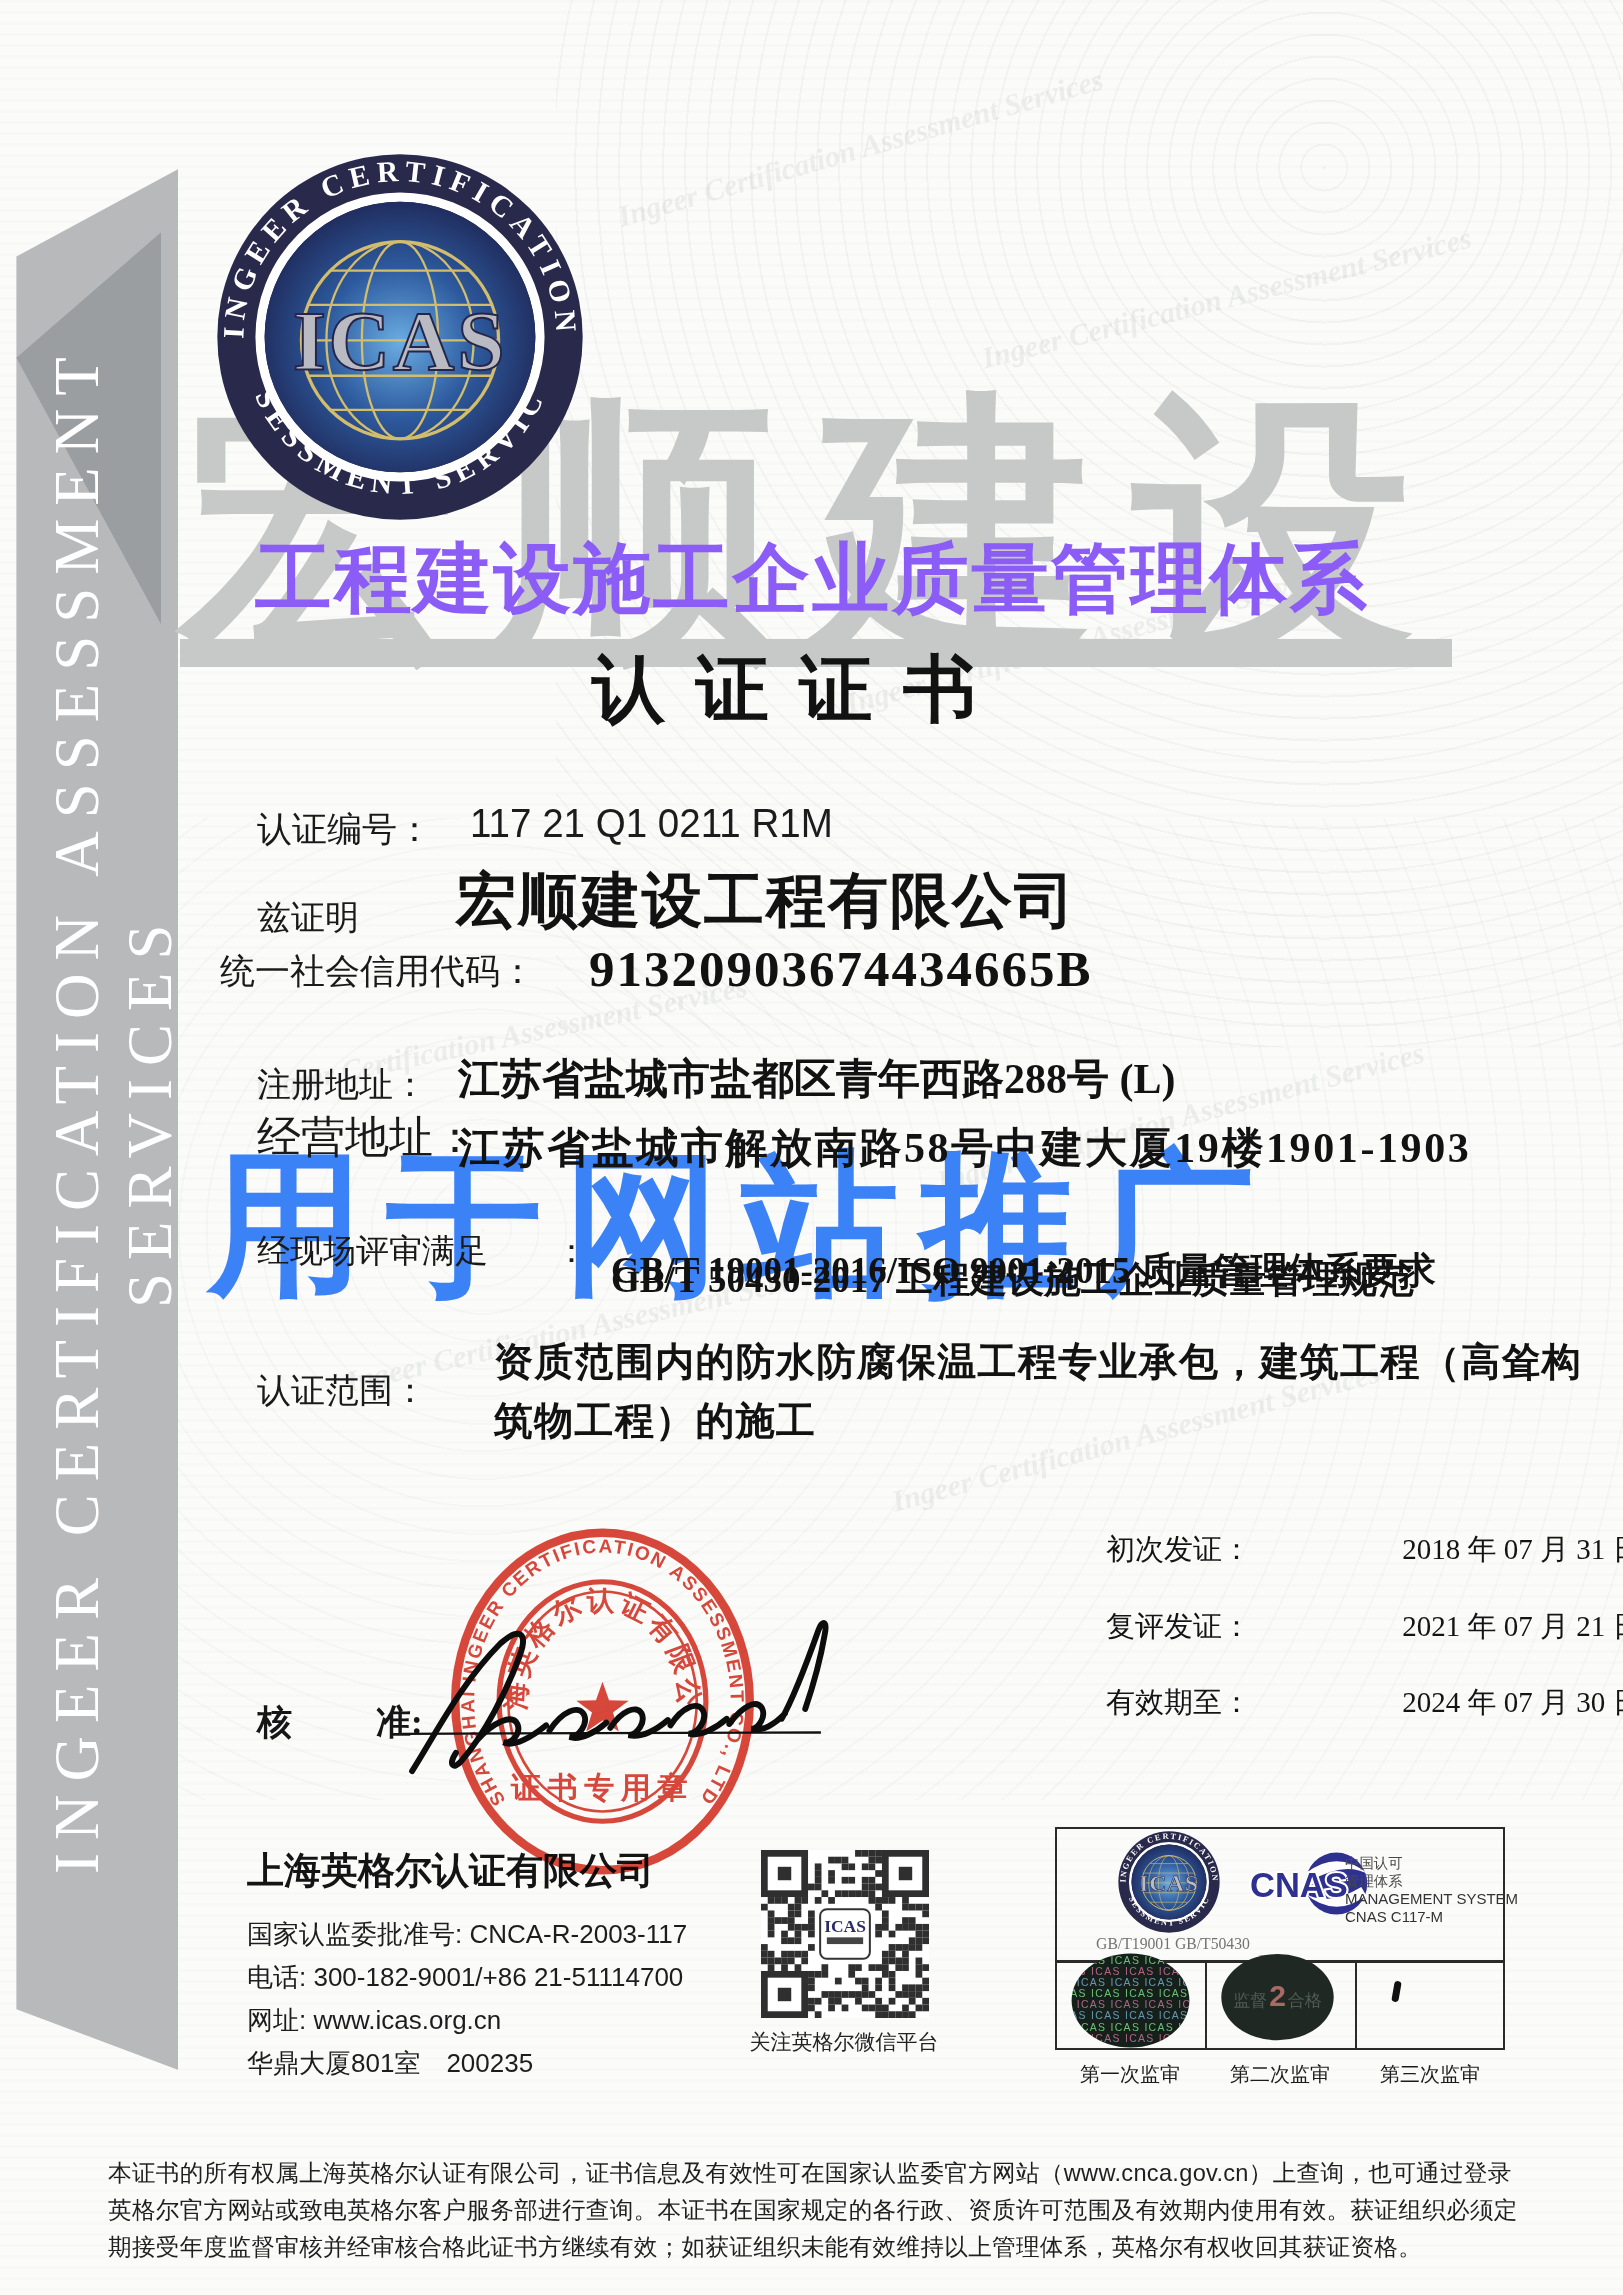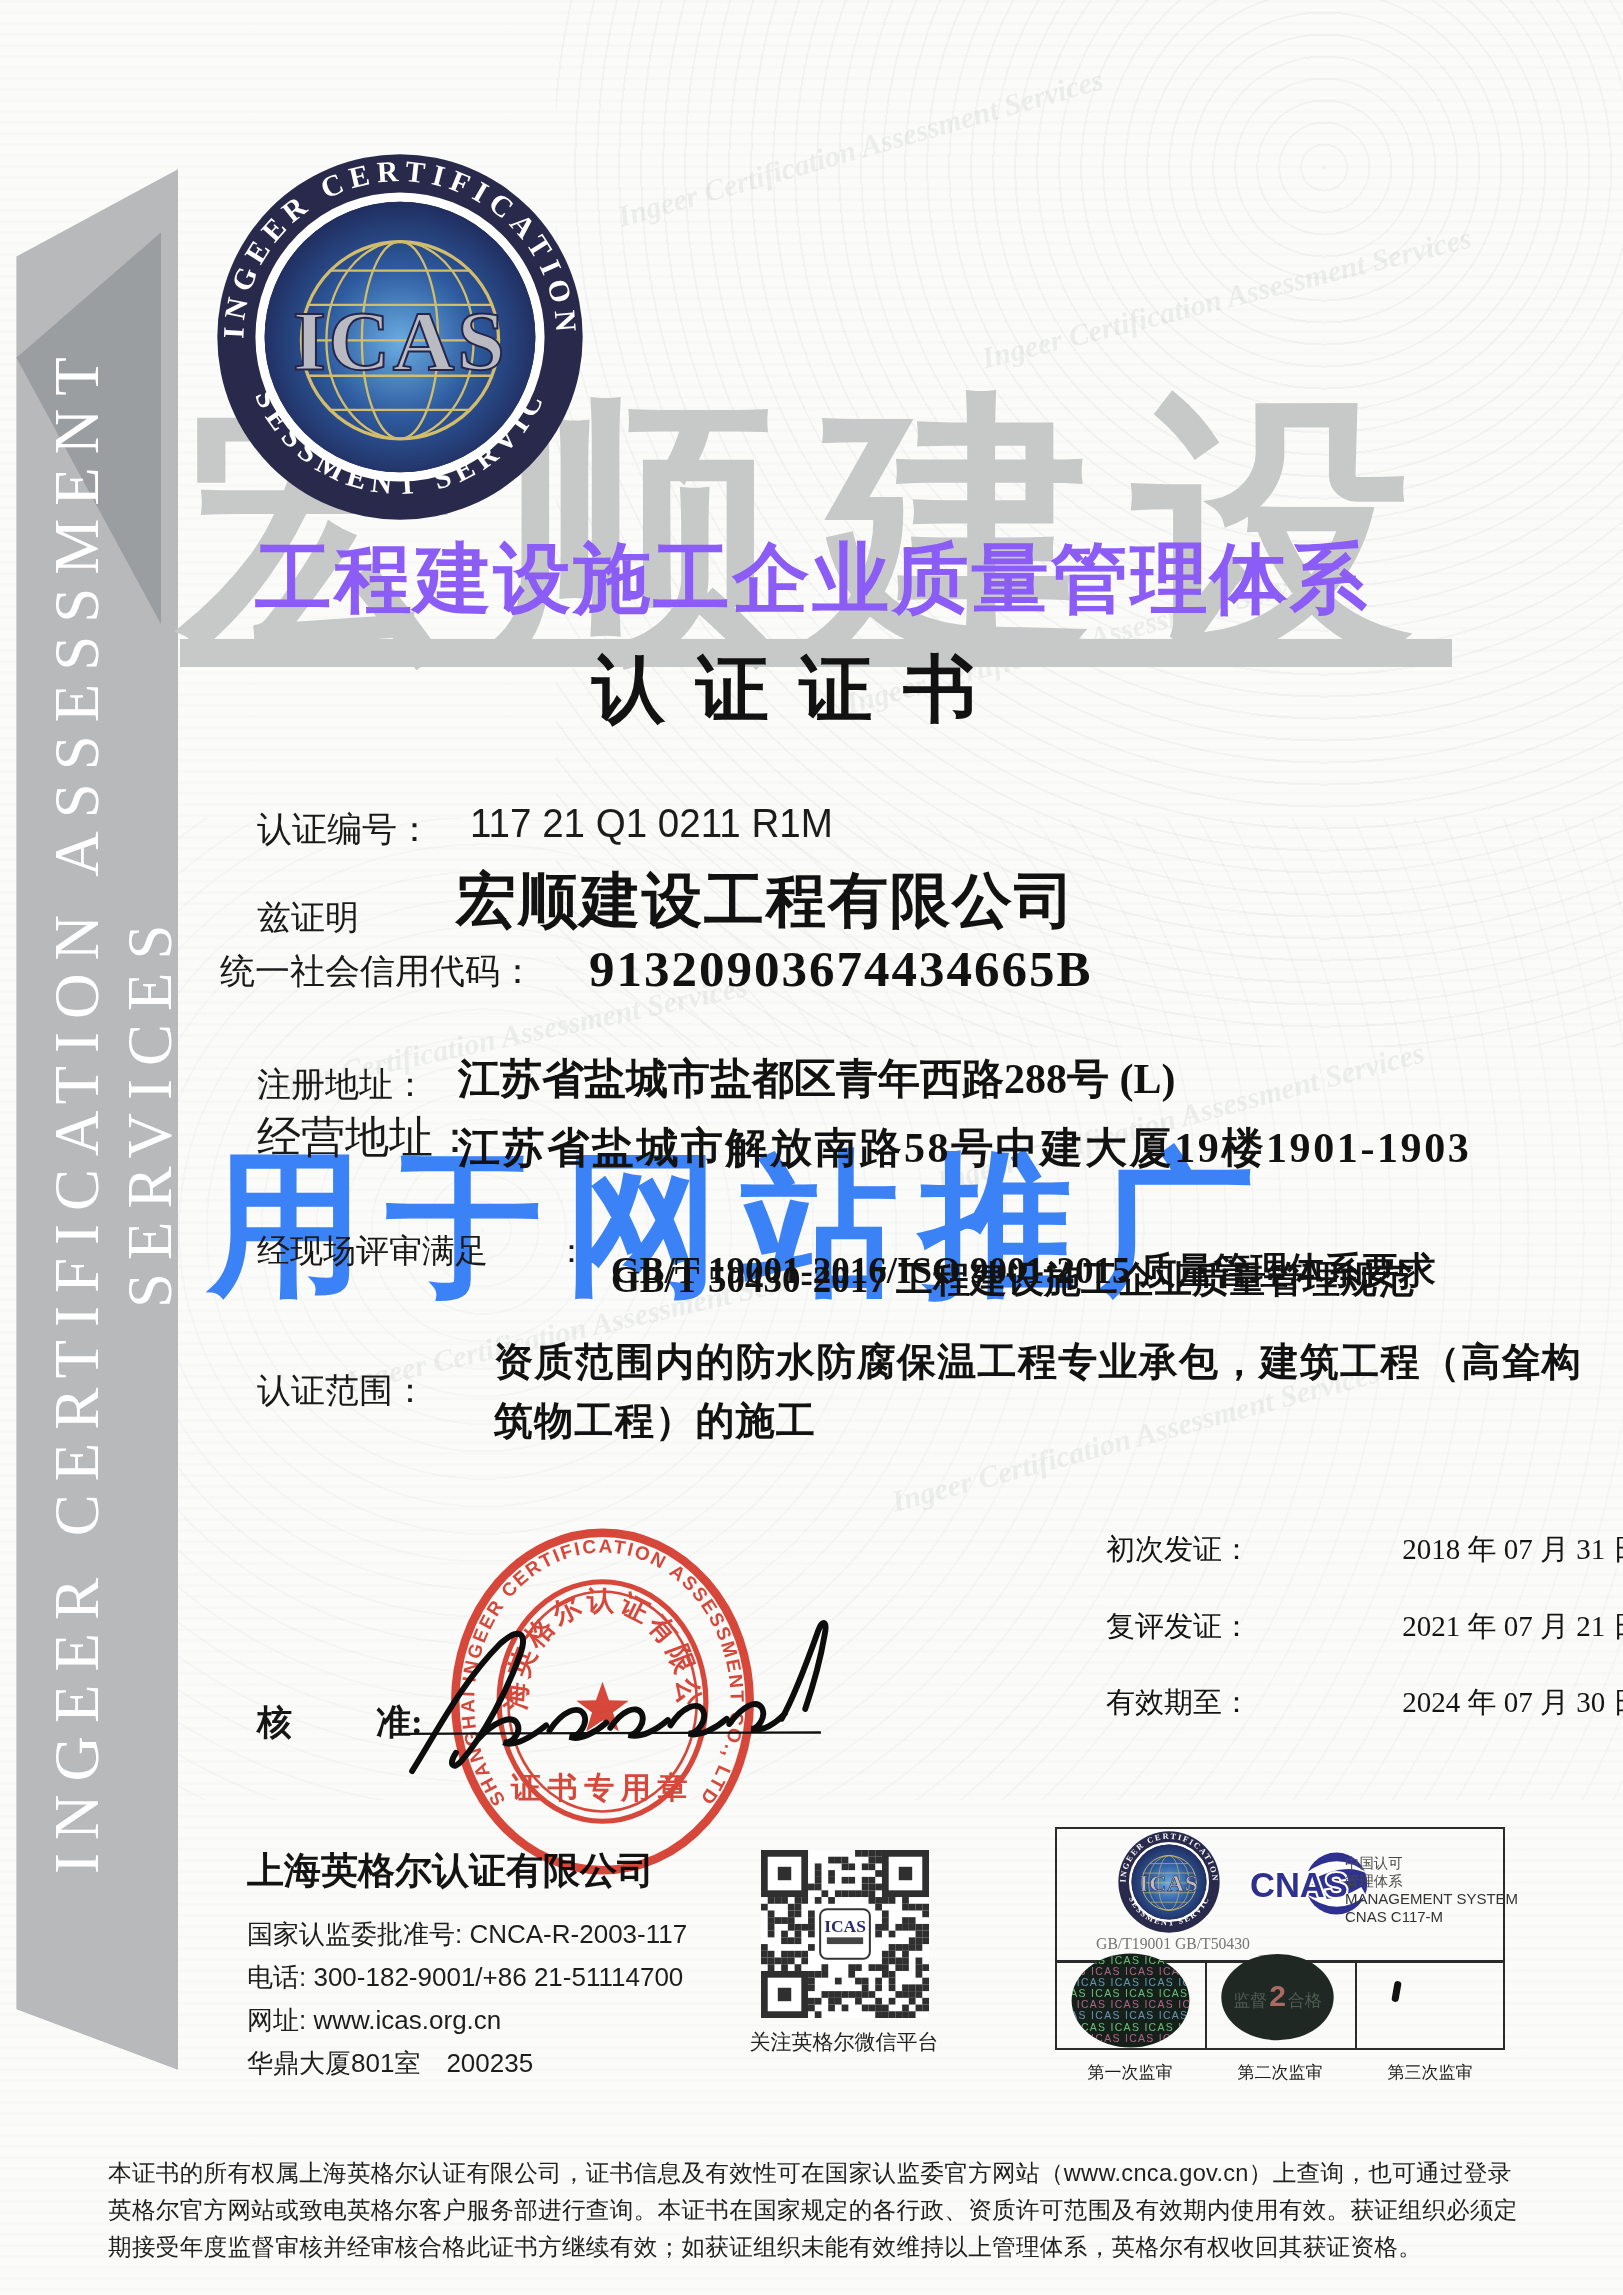--- a/index.html
+++ b/index.html
@@ -61,21 +61,21 @@
   
   .qr-caption{left:746px;top:2028px;width:196px;text-align:center;font-size:21px;color:#222;}
   
   .marks-box{left:1055px;top:1827px;width:450px;height:223px;border:2px solid #2b2b2b;box-sizing:border-box;}
   .marks-hdiv{left:1055px;top:1960px;width:450px;height:2.6px;background:#2b2b2b;}
   .marks-v1{left:1205px;top:1960px;width:2px;height:90px;background:#2b2b2b;}
   .marks-v2{left:1355px;top:1960px;width:2px;height:90px;background:#2b2b2b;}
   .gbt{left:1088px;top:1935px;width:170px;text-align:center;font-family:"Liberation Serif",serif;font-size:15.7px;color:#737373;}
   .cnas-txt{left:1345px;top:1855px;font-size:14.4px;line-height:17.7px;color:#4a4a4a;}
   .cnas-txt .en{color:#333;font-size:15px;}
-  .audit{top:2061px;width:150px;text-align:center;font-size:17px;color:#1c1c1c;}
+  .audit{top:2061px;width:150px;text-align:center;font-size:20px;color:#1c1c1c;}
   .tick3{left:1393px;top:1981px;width:6.5px;height:21px;background:#111;border-radius:3.3px;transform:rotate(10deg);}
   
   .footer{left:108px;top:2155px;width:1414px;font-size:23.6px;line-height:37px;letter-spacing:0.3px;color:#1f1f1f;}
   
   .stamp-svg{left:416px;top:1492px;z-index:3;opacity:.92;mix-blend-mode:multiply;}
   .sig-svg{left:363px;top:1568px;z-index:4;}
 </style>
 </head>
 <body>
 

